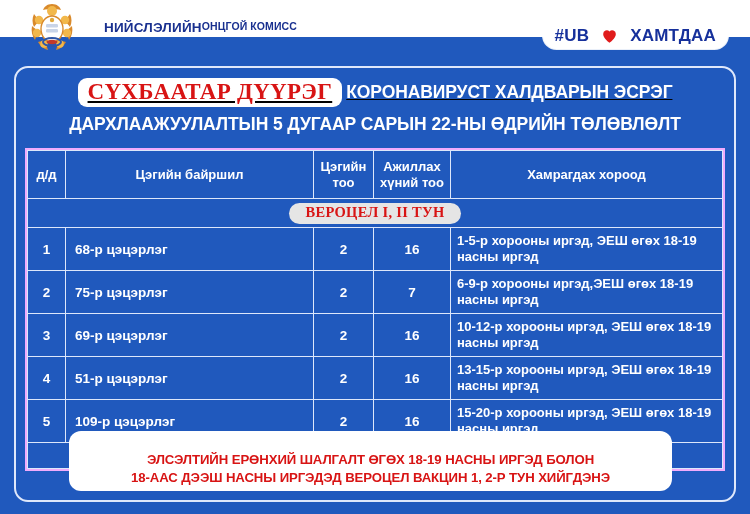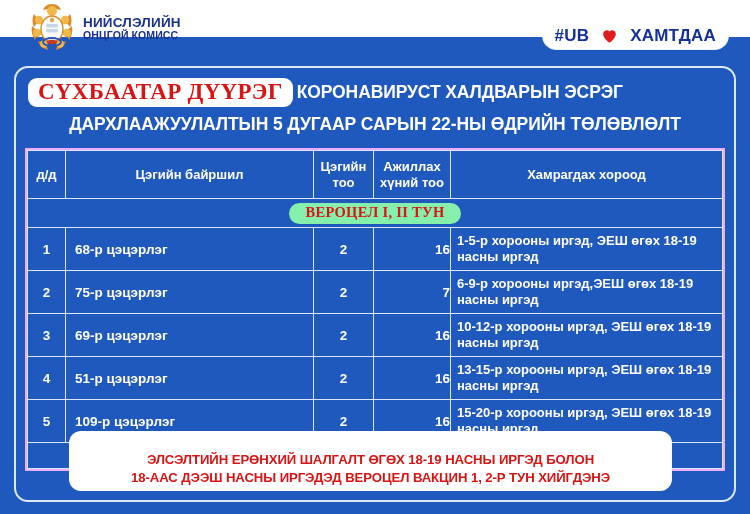--- a/index.html
+++ b/index.html
@@ -37,24 +37,25 @@
 
   .emblem {
     width: 48px;
     height: 50px;
     flex: none;
     display: block;
   }
 
   .logo-text {
     display: flex;
-    flex-direction: column;
+    flex-direction: row;
     justify-content: center;
     line-height: 1.05;
     padding-top: 3px;
+    margin-left: 21px;
   }
 
   .logo-line1 {
     color: #19308f;
     font-size: 13.5px;
     font-weight: bold;
     letter-spacing: 0.2px;
   }
 
   .logo-line2 {
@@ -117,22 +118,24 @@
 
   
   .title-area {
     padding: 10px 12px 4px 12px;
     text-align: center;
   }
 
   .title-line1 {
     display: flex;
     align-items: center;
+    justify-content: center;
     gap: 4px;
     white-space: nowrap;
+    text-decoration: underline;
   }
 
   .title-badge {
     background: #ffffff;
     border-radius: 9px;
     padding: 2px 10px 3px 10px;
     color: #d81414;
     font-family: "Liberation Serif", serif;
     font-weight: bold;
     font-size: 23px;
@@ -193,37 +196,37 @@
   }
 
   tr.section-row td {
     height: 29px;
     text-align: center;
     padding: 0;
   }
 
   .section-pill {
     display: inline-block;
-    background: #86efac;
+    background: #e5e5e5;
     border-radius: 11px;
     color: #d81414;
     font-family: "Liberation Serif", serif;
     font-weight: bold;
     font-size: 14.5px;
     padding: 2px 16px 3px 16px;
     letter-spacing: 0.3px;
     line-height: 1.1;
   }
 
   tbody tr.data-row td { height: 43px; }
 
   td.idx   { text-align: center; font-size: 13.5px; }
   td.loc   { text-align: left; font-size: 13.5px; padding-left: 9px; }
   td.team  { text-align: center; font-size: 13.5px; }
-  td.staff { text-align: right; font-size: 13.5px; }
+  td.staff { text-align: center; font-size: 13.5px; }
   td.khor  { text-align: left; font-size: 13px; padding: 2px 4px 2px 6px; line-height: 1.25; }
 
   tr.total-row td { height: 26px; }
   td.total-label {
     text-align: center;
     font-size: 13.5px;
   }
 
   
   .footer-banner {

